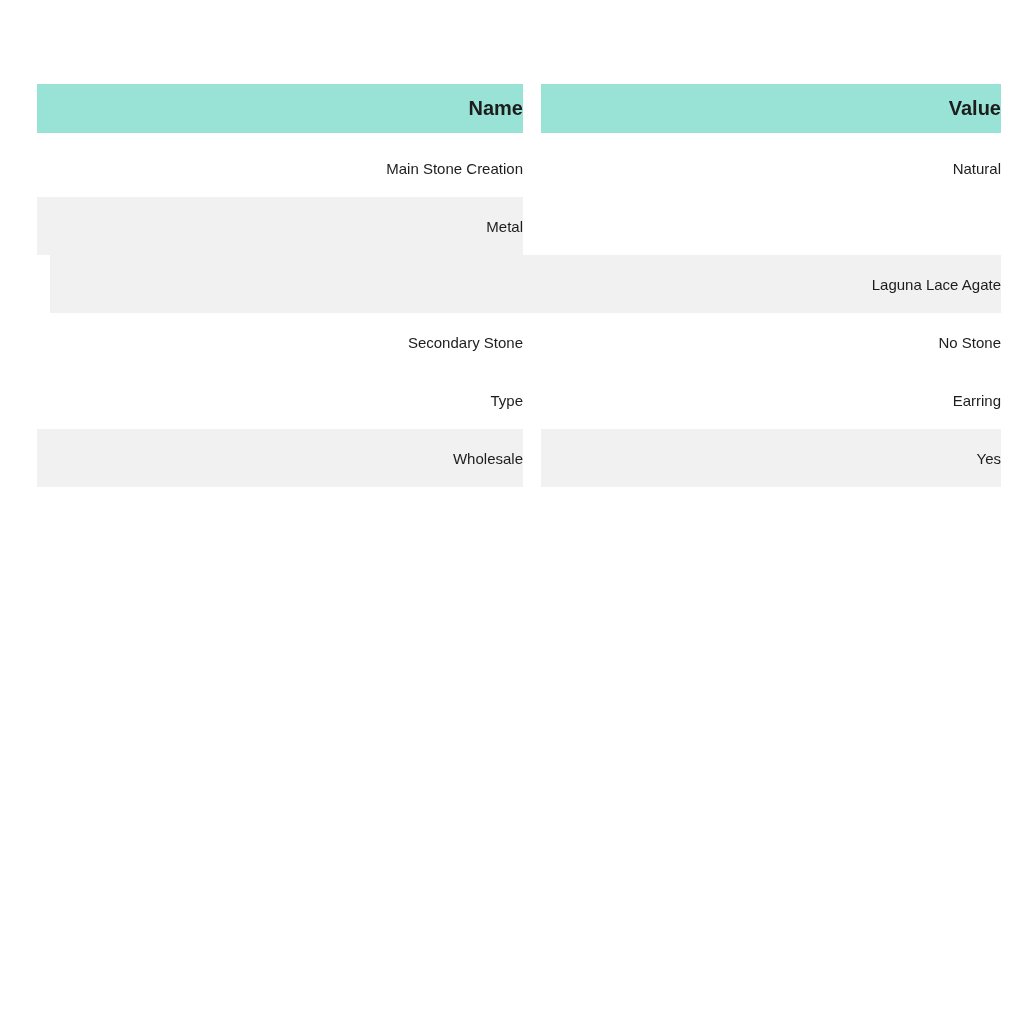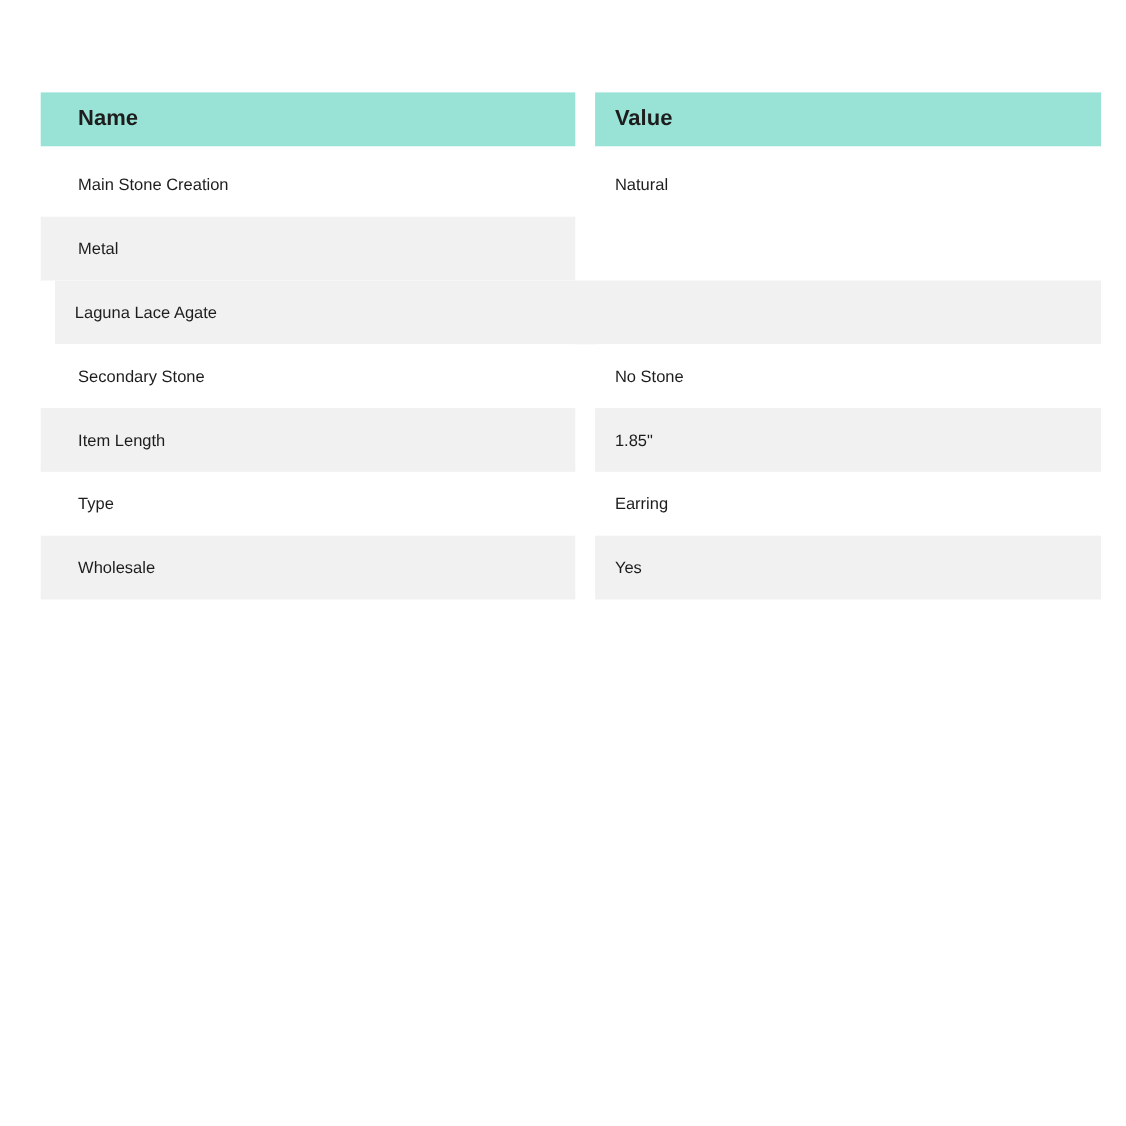--- a/index.html
+++ b/index.html
@@ -25,20 +25,21 @@
   }
   .tbl-row {
     display: flex;
     column-gap: 5px;          
     width: 100%;
   }
   .tbl-row .cell {
     display: flex;
     align-items: center;
     height: 100%;
+    justify-content: flex-end;
   }
   .cell.col-name {
     width: 486px;
     flex: 0 0 486px;
     padding-left: 34px;
   }
   .cell.col-value {
     flex: 1 1 auto;
     padding-left: 18px;
     margin-left: 13px;
@@ -99,28 +100,20 @@
 
     <div class="tbl-row data-row">
       <div class="cell col-name">
         <span>Secondary Stone</span>
       </div>
       <div class="cell col-value">
         <span>No Stone</span>
       </div>
     </div>
 
-    <div class="tbl-row data-row striped">
-      <div class="cell col-name">
-        <span>Item Length</span>
-      </div>
-      <div class="cell col-value">
-        <span>1.85"</span>
-      </div>
-    </div>
 
     <div class="tbl-row data-row">
       <div class="cell col-name">
         <span>Type</span>
       </div>
       <div class="cell col-value">
         <span>Earring</span>
       </div>
     </div>
 

